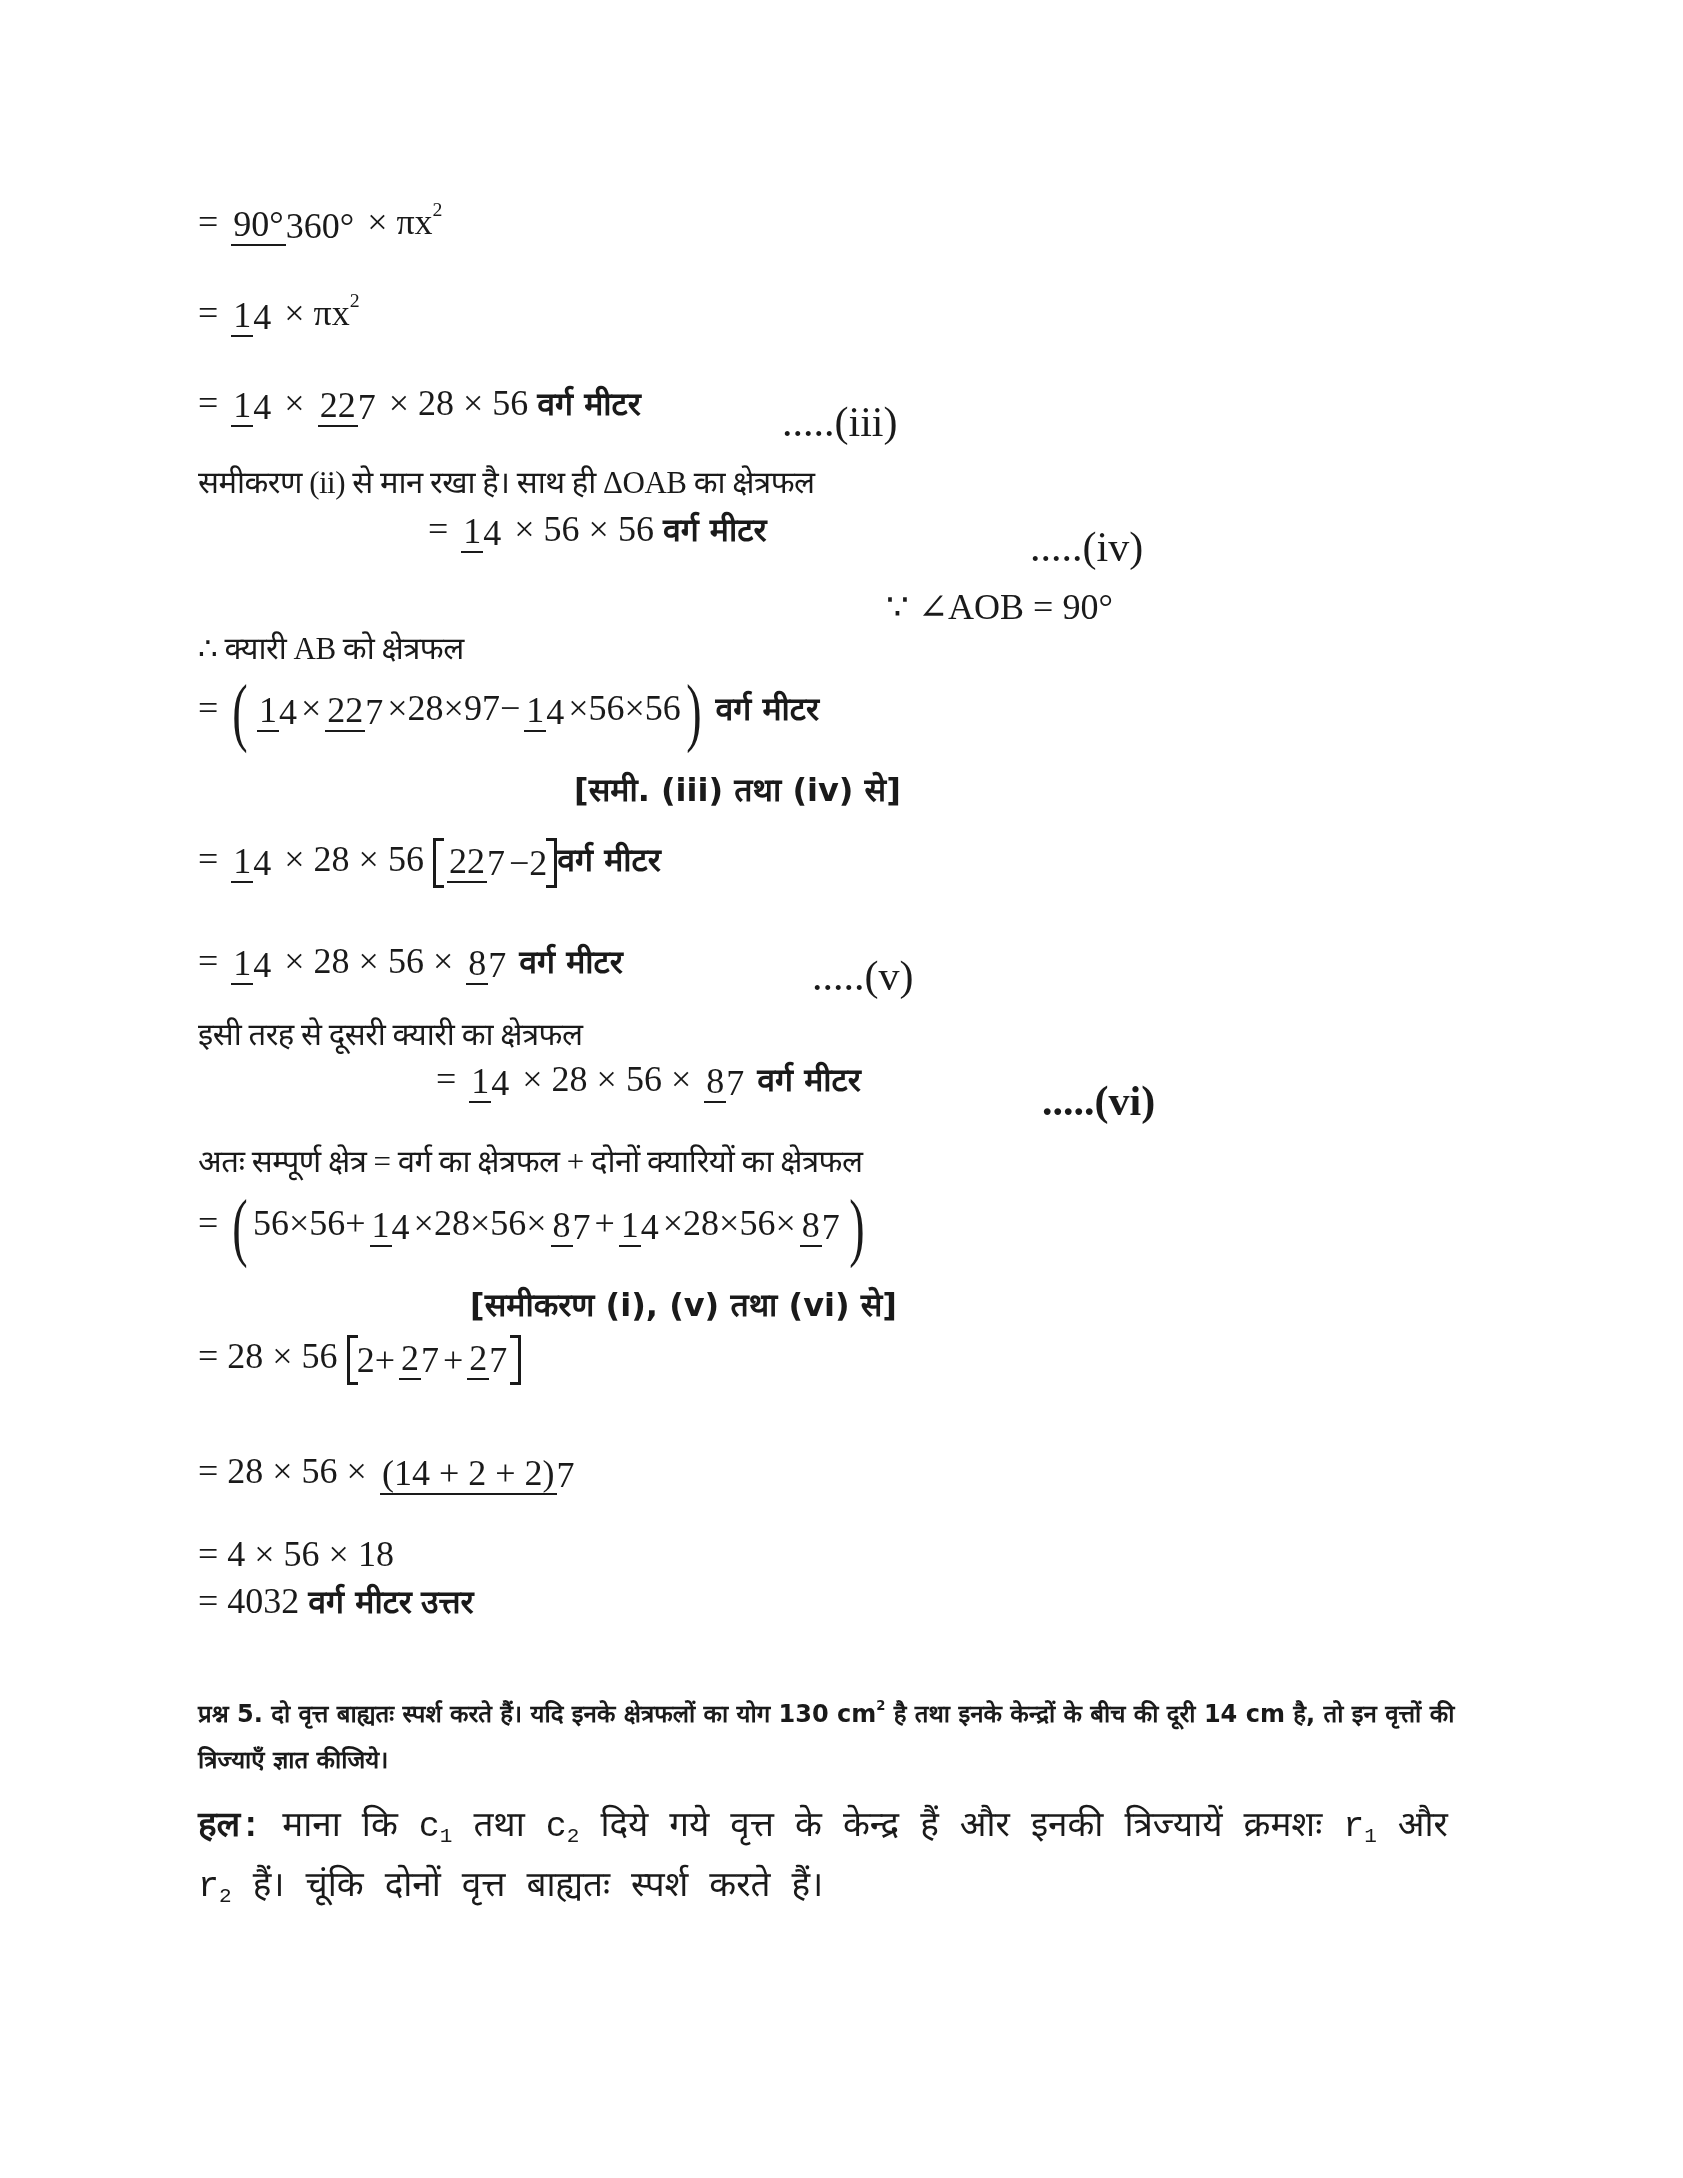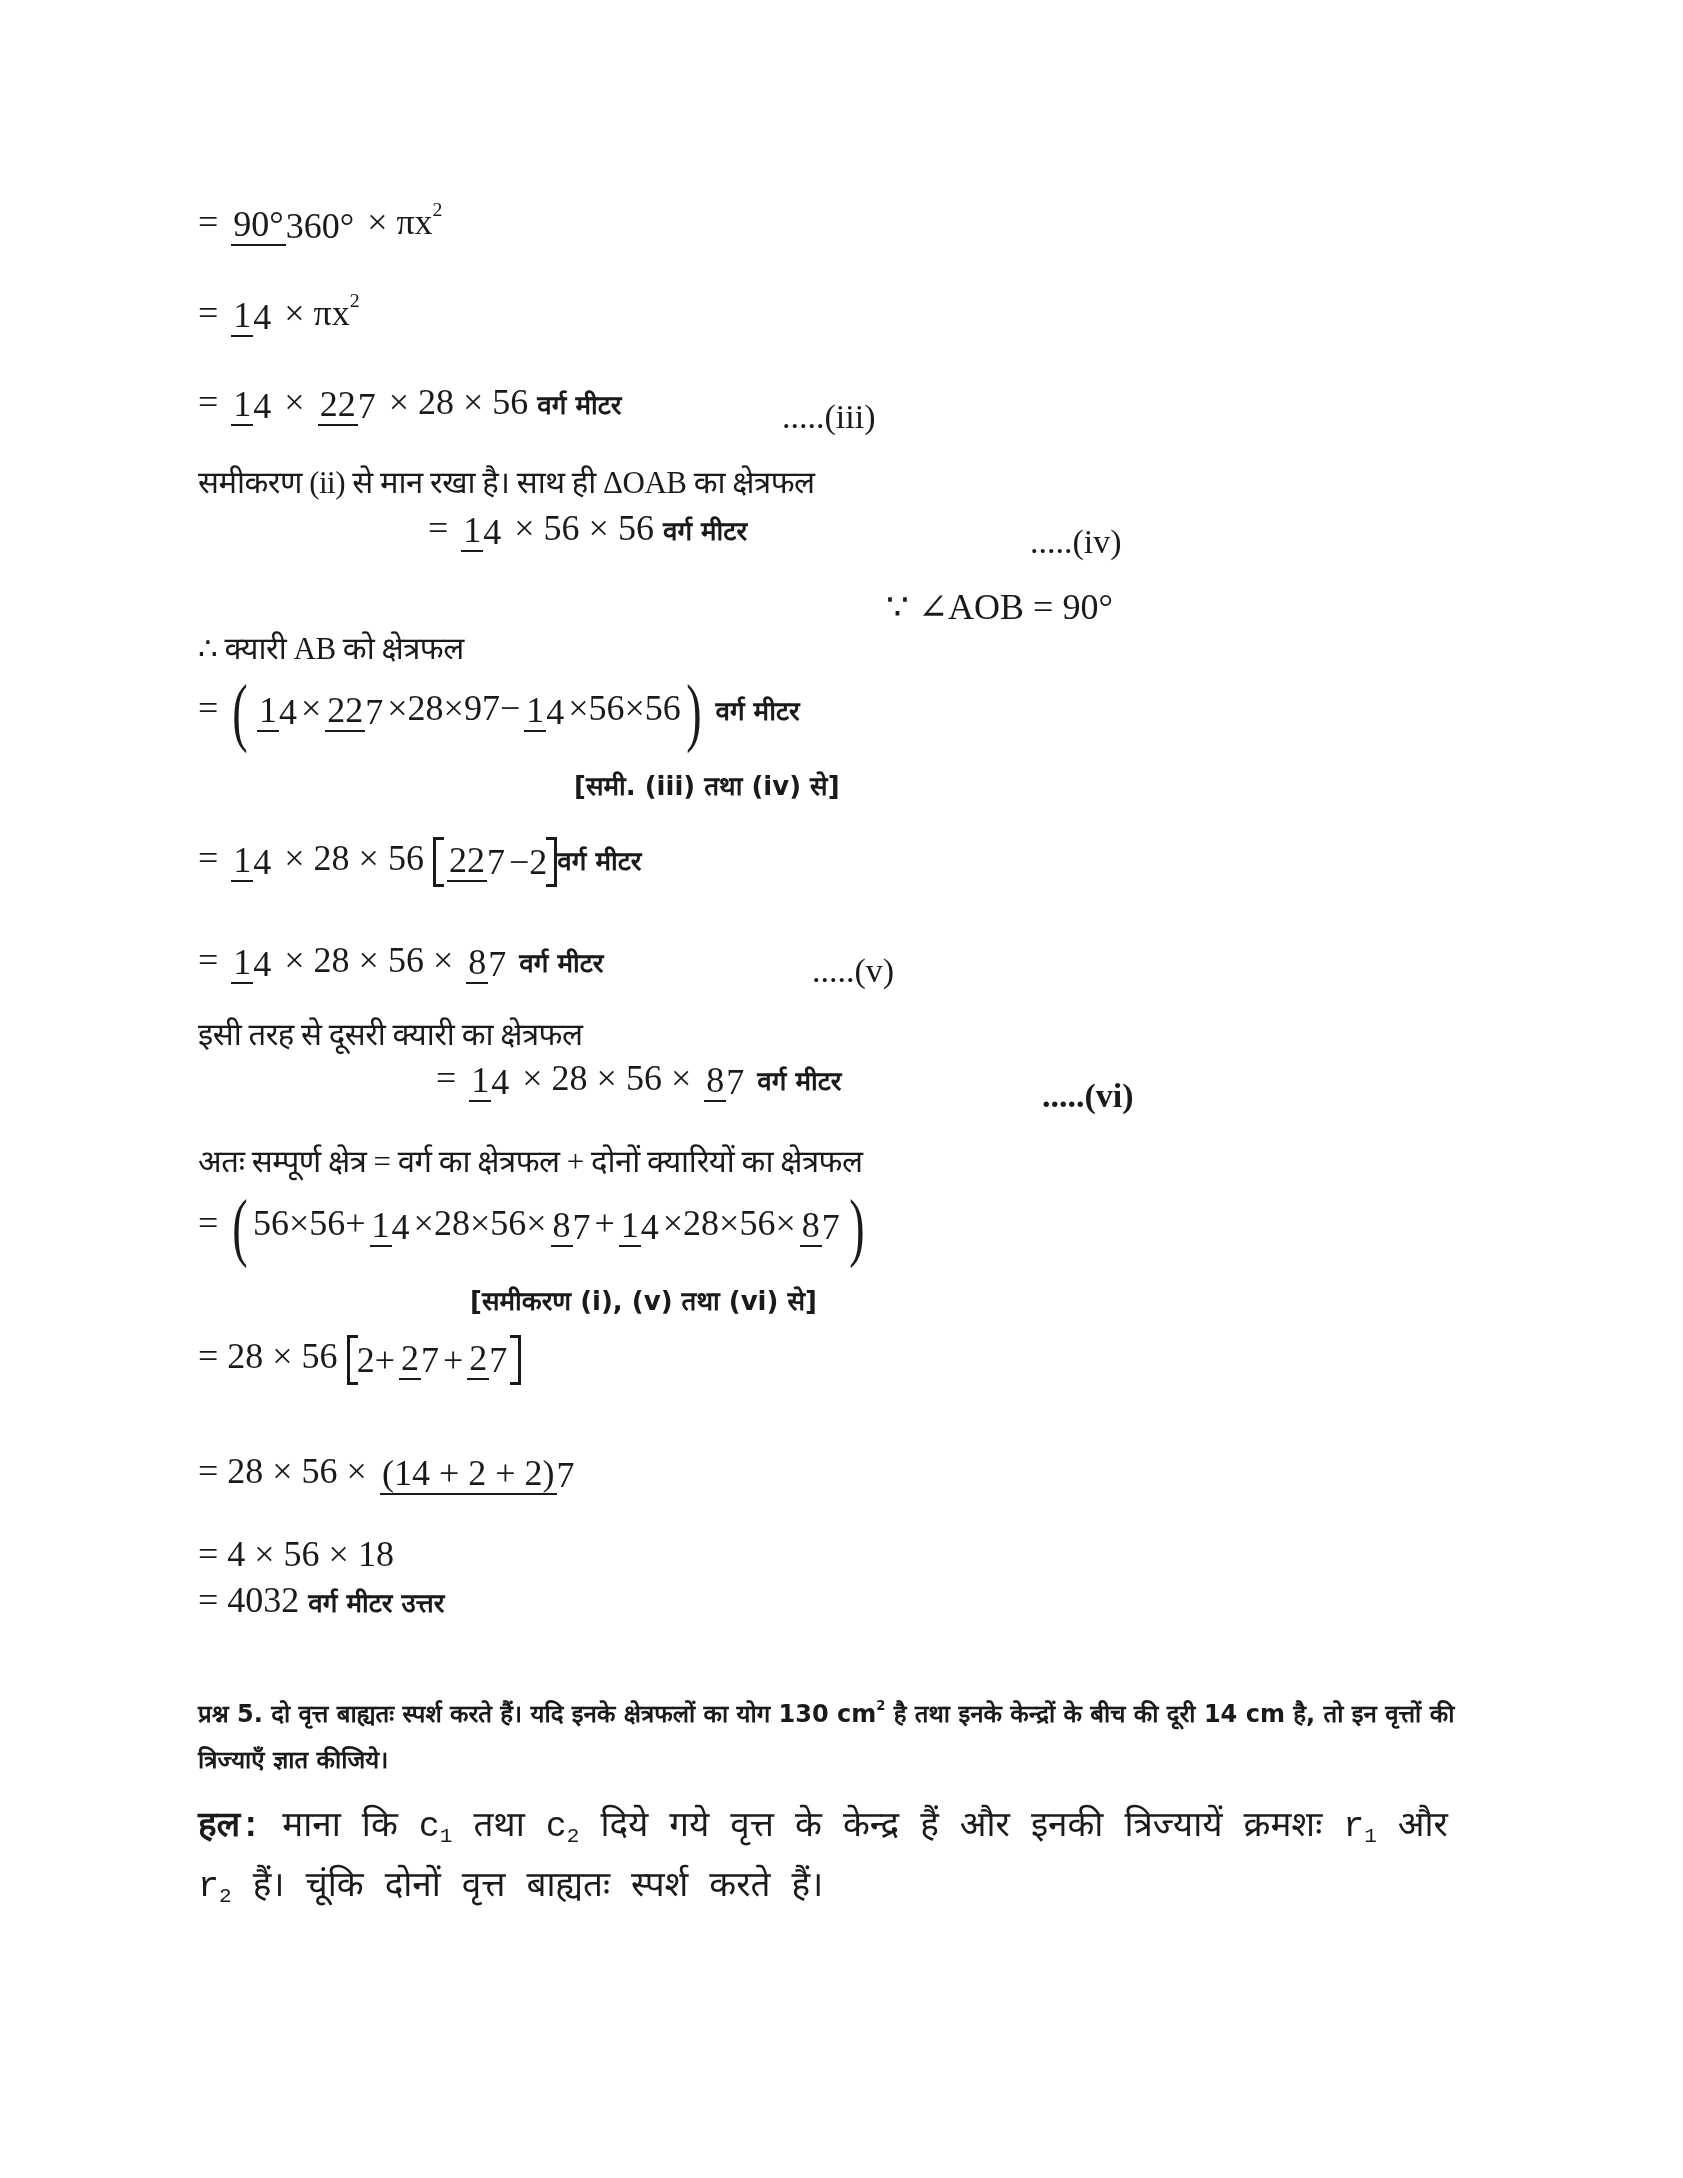--- a/index.html
+++ b/index.html
@@ -1,32 +1,32 @@
 <!DOCTYPE html>
 <html><head>
 <meta charset="utf-8">
 <style>
   html, body { margin:0; padding:0; background:#ffffff; }
   body { width:1683px; height:2178px; position:relative; overflow:hidden; color:#1a1a1a; }
   .ln { position:absolute; white-space:nowrap; }
   .m { font-family:"Liberation Serif", "DejaVu Serif", serif; font-size:36px; }
   .h { font-family:Liberation Serif, serif; font-size:31px; letter-spacing:-0.5px; }
-  .hs { font-family:"DejaVu Sans", "Liberation Sans", sans-serif; font-size:26px; }
+  .hs { font-family:"DejaVu Sans", "Liberation Sans", sans-serif; font-size:32px; }
   .b { font-weight:bold; }
   .frac { display:inline-flex; align-items:center; vertical-align:middle; line-height:1; margin:0 4px; }
   .frac .n { padding:0 2px 2px; border-bottom:2px solid #1a1a1a; }
   .frac .d { padding-top:0; }
   .paren { font-size:77px; font-weight:100; vertical-align:middle; line-height:1; transform:scaleX(0.6); display:inline-block; }
   .bracket { display:inline-flex; align-items:center; vertical-align:middle; position:relative; padding:0 10px; }
   .bracket::before, .bracket::after { content:""; position:absolute; top:-4px; bottom:-4px; width:8px; border:3px solid #1a1a1a; }
   .bracket::before { left:0; border-right:none; }
   .bracket::after { right:0; border-left:none; }
   sup { font-size:0.55em; vertical-align:0.9em; }
   sub { font-size:0.6em; vertical-align:-0.3em; }
-  .tag { position:absolute; font-family:"Liberation Serif", serif; font-size:34px; }
+  .tag { position:absolute; font-family:"Liberation Serif", serif; font-size:42px; }
   .qtext { font-family:"DejaVu Sans", sans-serif; font-size:24px; font-weight:bold; line-height:46px; width:1327px; white-space:normal; }
   .sol { font-family:Liberation Mono, monospace; font-size:35px; line-height:51px; width:1287px; white-space:normal; }
 </style>
 </head>
 <body>
 
 <div class="ln m" style="left:198px; top:198px;">
   <span>=</span>
   <span class="frac">
       <span class="n">90°</span>

